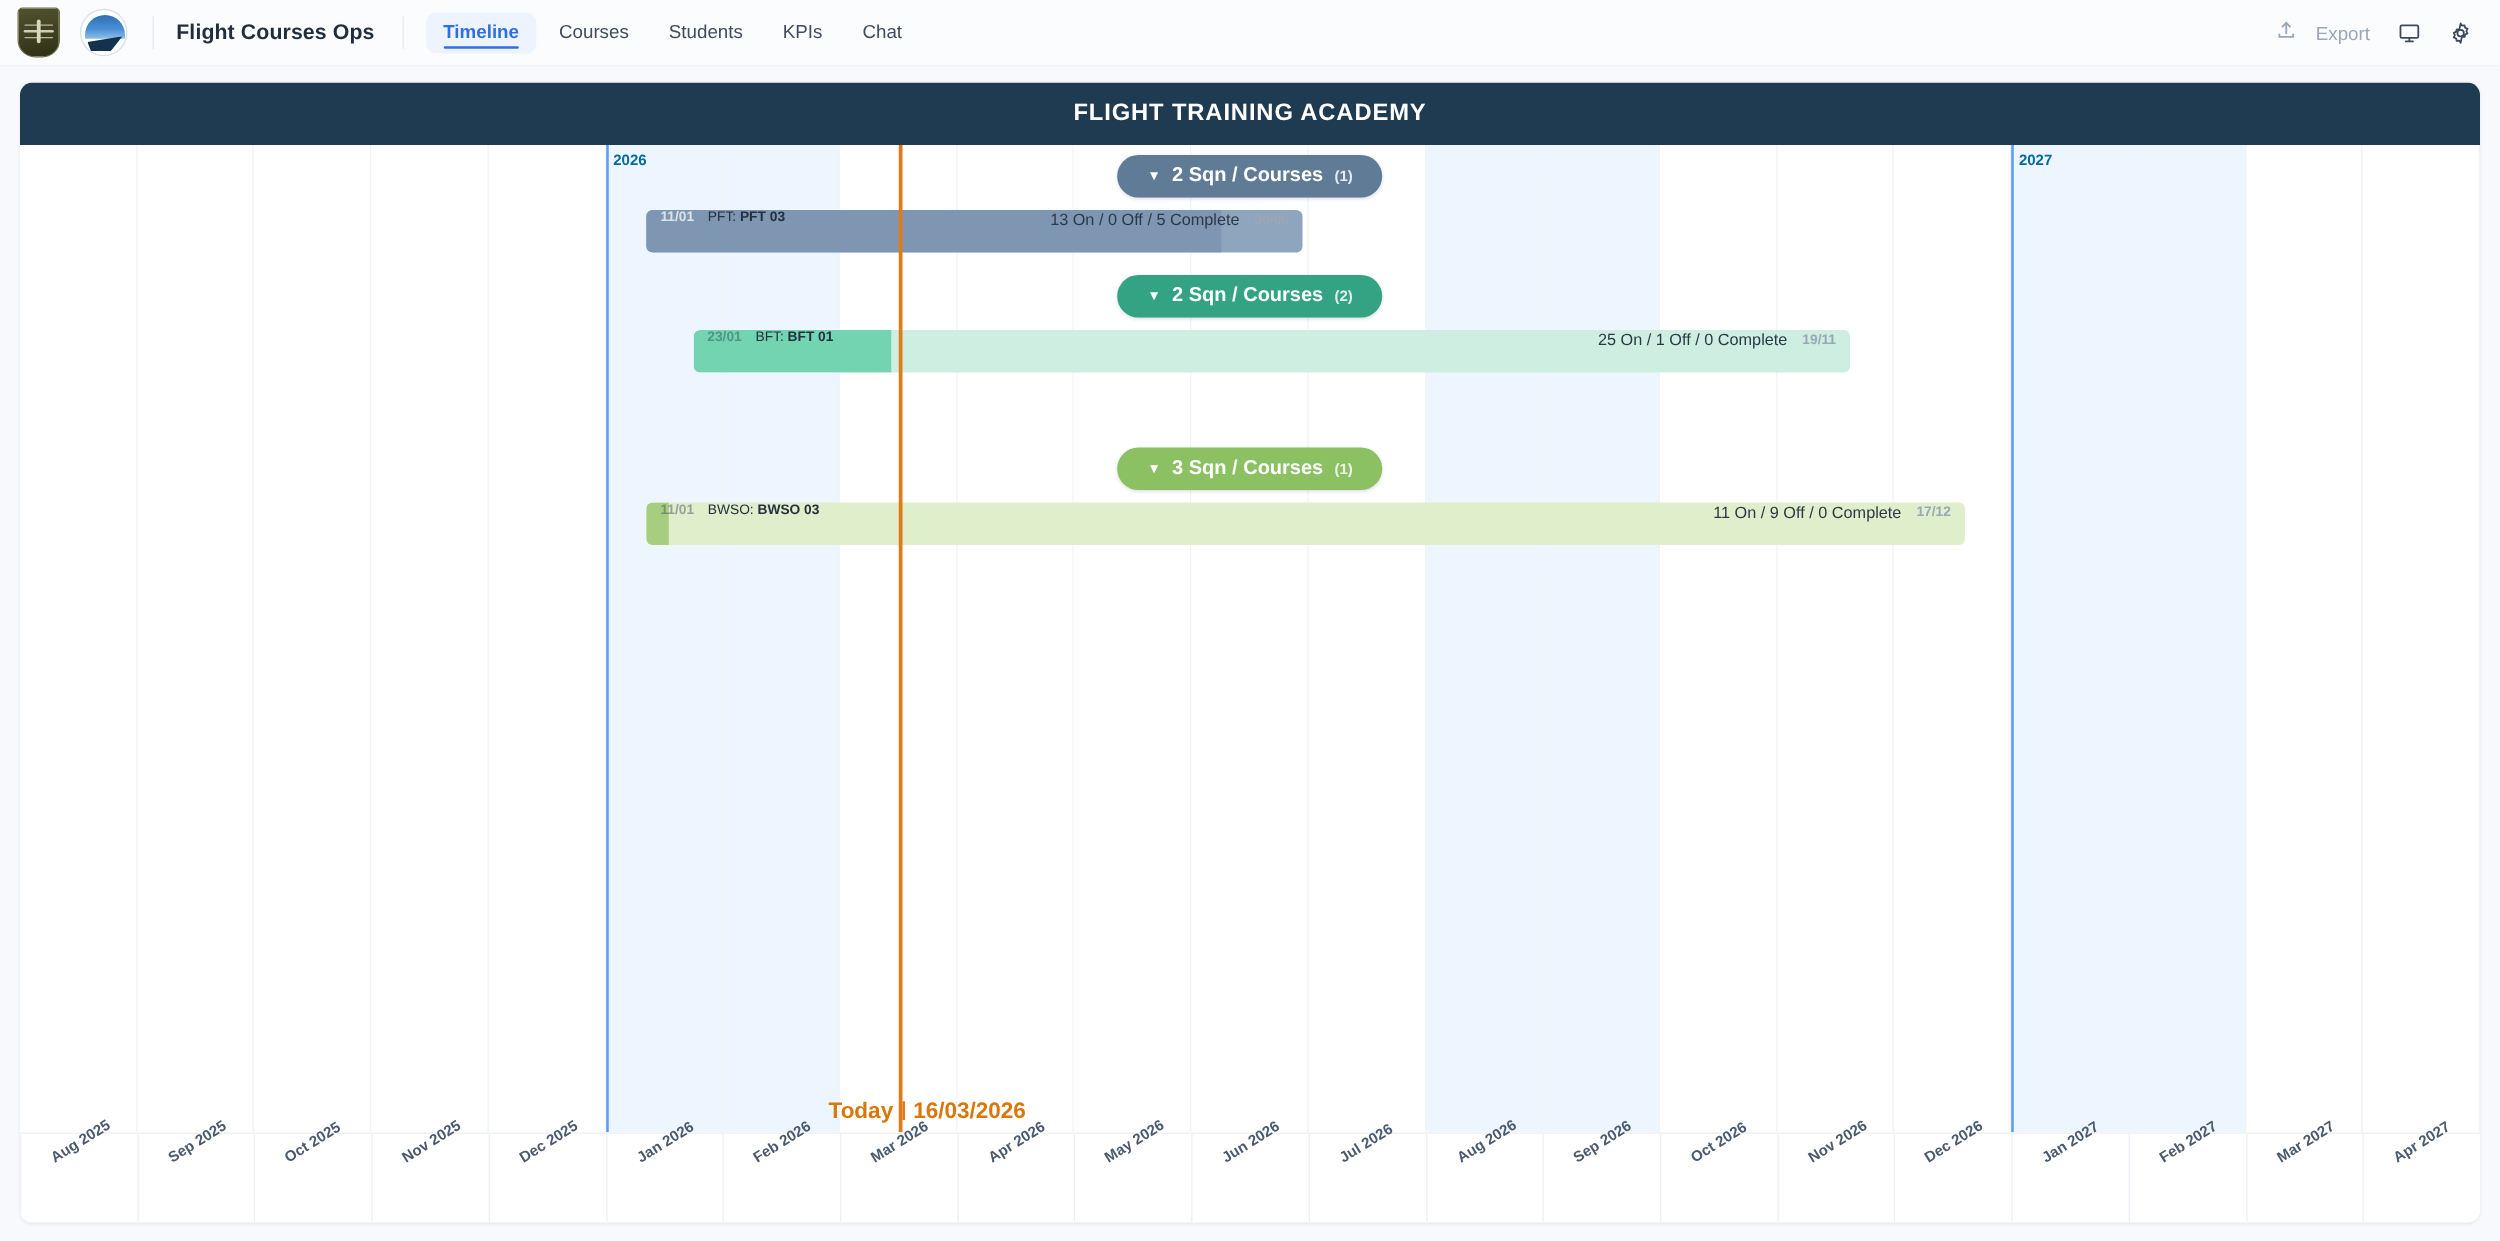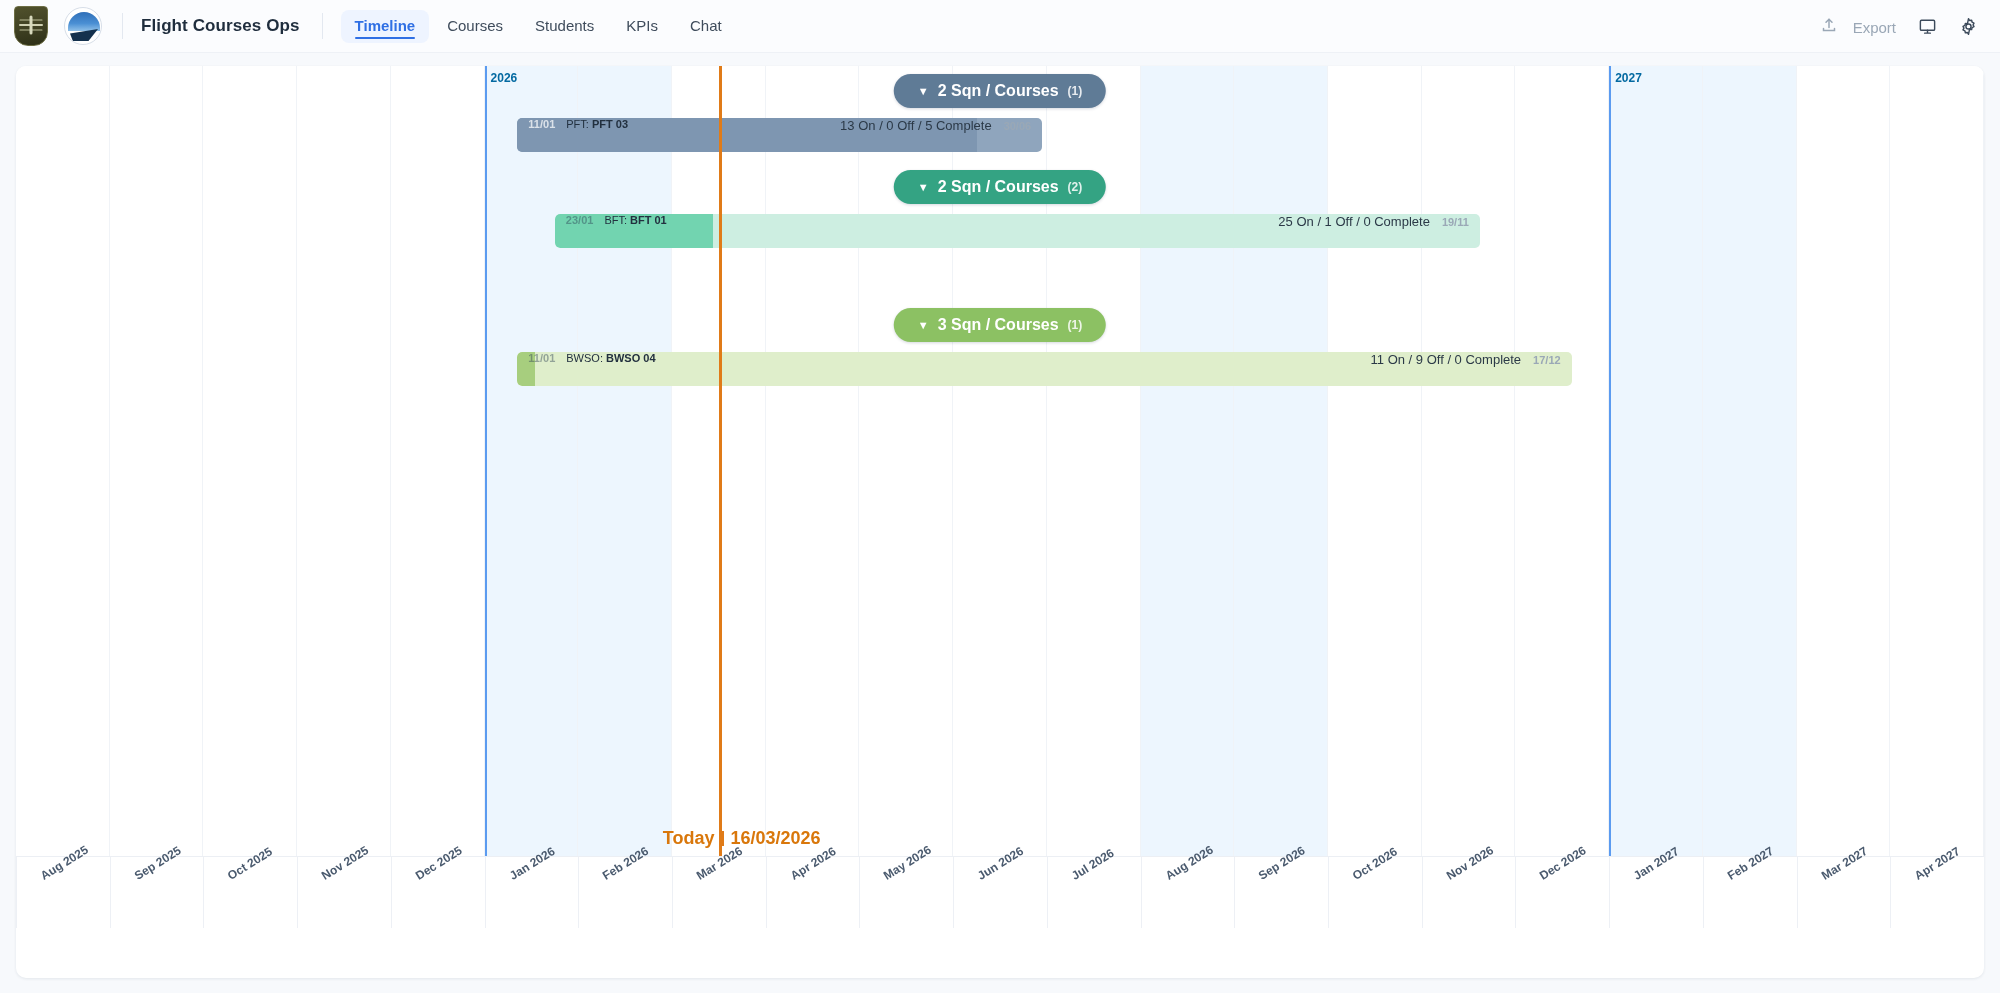--- a/index.html
+++ b/index.html
@@ -230,20 +230,23 @@
     <div class="icon-btn">
       <svg width="19" height="19" viewBox="0 0 20 20" fill="none" stroke="currentColor" stroke-width="1.5" stroke-linejoin="round">
         <circle cx="10" cy="10" r="2.7"></circle>
         <path d="M10 1.8l1.1 1.9 2.2-.3.5 2.1 2 .9-1 1.9 1 1.9-2 .9-.5 2.1-2.2-.3L10 18.2l-1.1-1.9-2.2.3-.5-2.1-2-.9 1-1.9-1-1.9 2-.9.5-2.1 2.2.3z"></path>
       </svg>
     </div>
   </div>
 </div>
 
 <div class="card">
+  <div class="card-banner">
+    <div class="card-banner-title">FLIGHT TRAINING ACADEMY</div>
+  </div>
 
   <div class="plot">
     <div class="grid-layer" id="grid-layer">
         <div class="col" style="left: 0px; width: 93.7143px;"></div>
         <div class="col" style="left: 93.7143px; width: 93.7143px;"></div>
         <div class="col" style="left: 187.429px; width: 93.7143px;"></div>
         <div class="col" style="left: 281.143px; width: 93.7143px;"></div>
         <div class="col" style="left: 374.857px; width: 93.7143px;"></div>
         <div class="col shaded" style="left: 468.571px; width: 93.7143px;"></div>
         <div class="col shaded" style="left: 562.286px; width: 93.7143px;"></div>
@@ -297,21 +300,21 @@
         </div>
         <div class="group-pill" style="top: 242px; background: rgb(140, 193, 99);">
           <span class="caret">▼</span>
           <span>3 Sqn / Courses</span>
           <span class="count">(1)</span>
         </div>
         <div class="bar-track" style="left: 501.371px; width: 1054.29px; top: 286px; background: rgb(223, 238, 203);">
           <div class="bar-progress" style="width: 17.8057px; background: rgb(167, 206, 126);"></div>
           <div class="bar-inner">
             <span class="bar-date dark">11/01</span>
-            <span class="bar-label">BWSO: <b>BWSO 04</b></span>
+            <span class="bar-label">BWSO: <b>BWSO 03</b></span>
             <span class="bar-stats">
               <span class="txt">11 On / 9 Off / 0 Complete</span>
               <span class="enddate">17/12</span>
             </span>
           </div>
         </div>
       </div>
     <div class="marker-layer" id="marker-layer">
         <div class="year-line" style="left: 468.571px;"></div>
         <div class="year-label" style="left: 468.571px;">2026</div>

